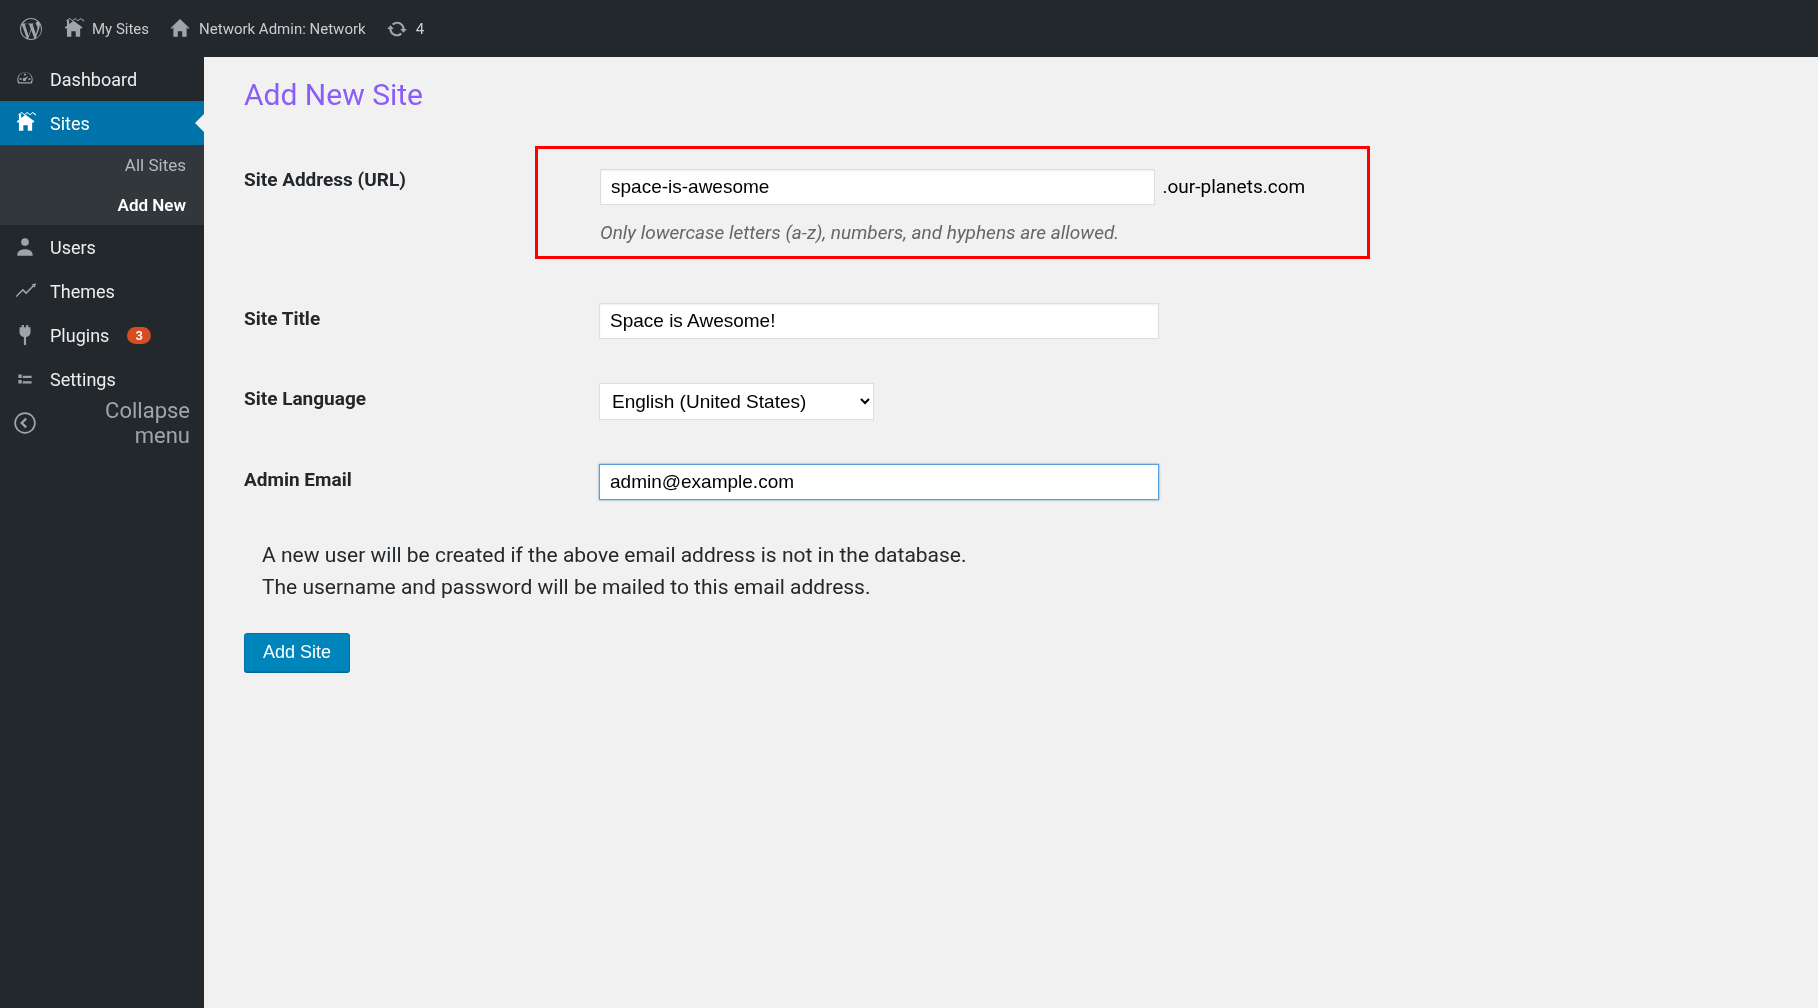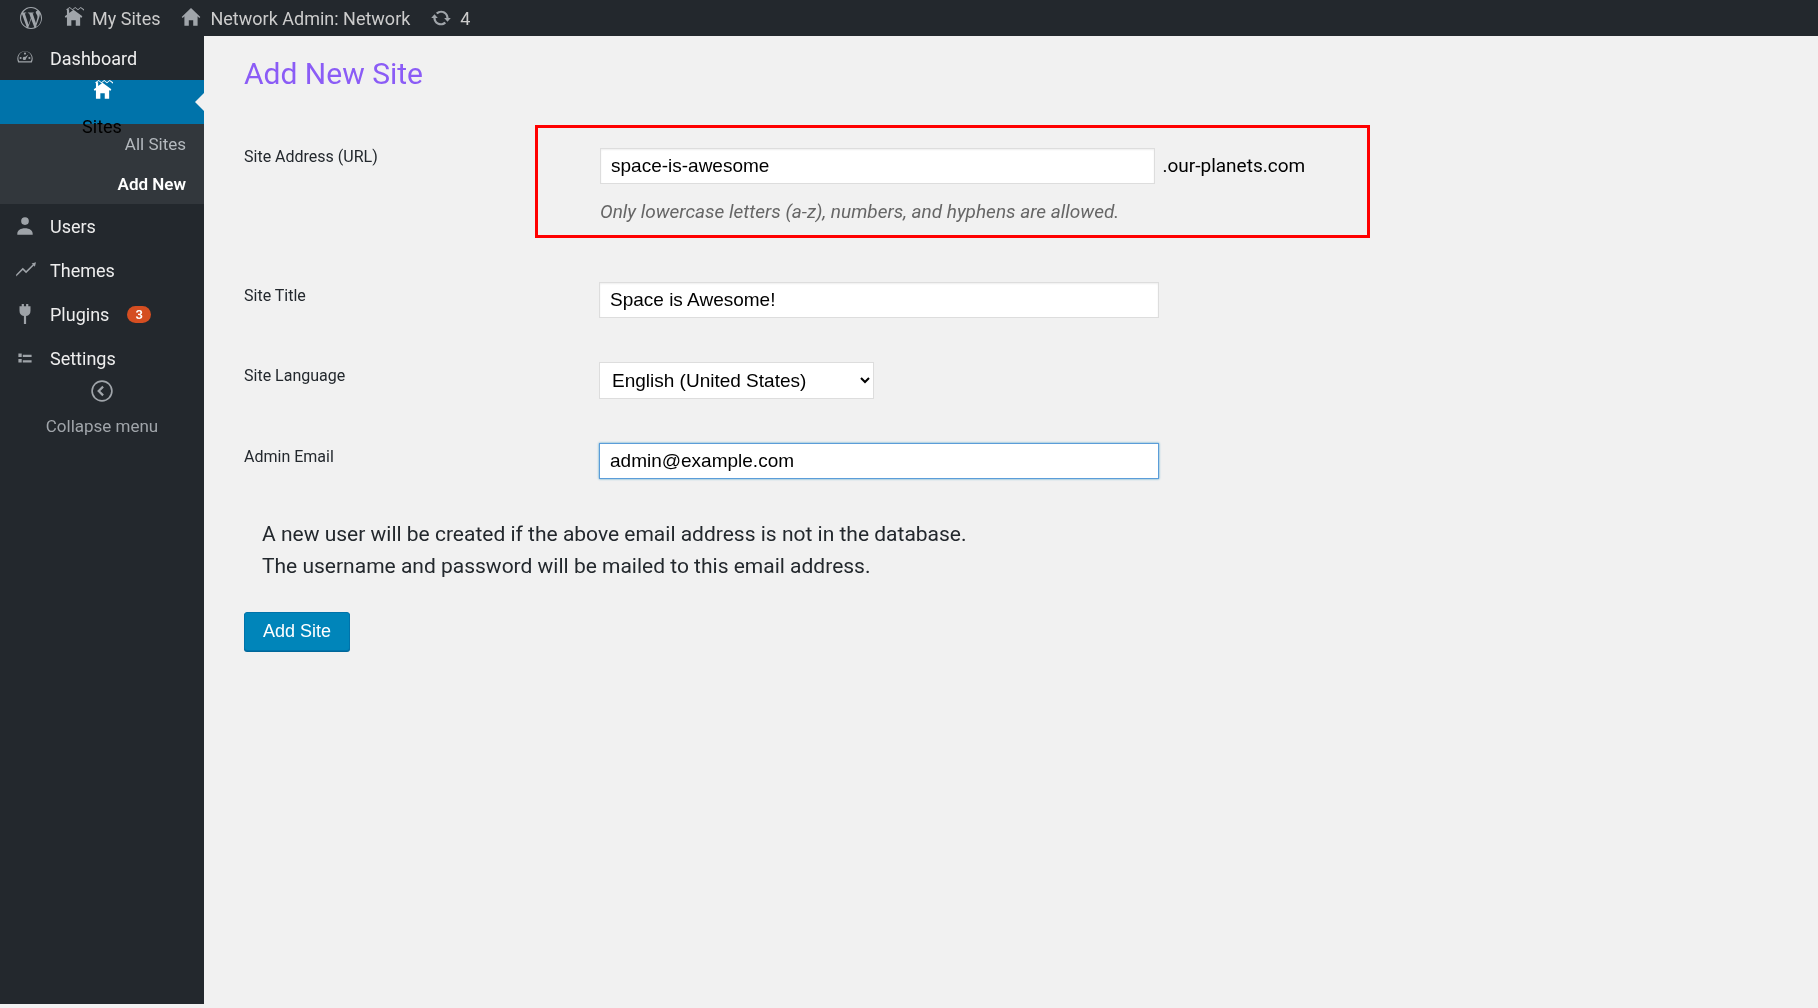--- a/index.html
+++ b/index.html
@@ -1,55 +1,55 @@
 <!DOCTYPE html>
 <html><head>
   <meta charset="utf-8">
   <style>
     * { margin: 0; padding: 0; box-sizing: border-box; }
     body { font-family: -apple-system, BlinkMacSystemFont, "Segoe UI", Roboto, sans-serif; font-size: 14px; color: #23282d; background: #f1f1f1; }
     
     
-    .admin-bar { background: #23282d; color: #ccc; height: 36px; display: flex; align-items: center; padding: 0 10px; font-size: 18px; }
+    .admin-bar { background: #23282d; color: #ccc; height: 57px; display: flex; align-items: center; padding: 0 10px; font-size: 15px; }
     .admin-bar-item { display: flex; align-items: center; padding: 0 10px; gap: 8px; cursor: pointer; }
     .admin-bar svg { width: 22px; height: 22px; fill: #a0a5aa; }
     
     
     .container { display: flex; }
     
     
     .sidebar { width: 204px; background: #23282d; min-height: calc(100vh - 40px); text-align: right; }
     .sidebar-item { display: flex; align-items: center; padding: 0 14px; height: 44px; color: #eee; font-size: 18px; cursor: pointer; gap: 14px; position: relative; }
-    .sidebar-item.active { background: #0073aa; color: #000000; flex-direction: column; }
+    .sidebar-item.active { background: #0073aa; color: #ffffff; }
     .sidebar-item.active::after {
       content: '';
       position: absolute;
       right: -1px;
       top: 50%;
       transform: translateY(-50%);
       width: 0; height: 0;
       border-top: 10px solid transparent;
       border-bottom: 10px solid transparent;
       border-right: 10px solid #f1f1f1;
     }
     .sidebar-item svg { width: 22px; height: 22px; fill: rgba(240,245,250,0.6); flex-shrink: 0; }
     .sidebar-item.active svg { fill: #fff; }
     .sidebar-sub { background: #32373c; }
     .sidebar-subitem { padding: 10px 18px; color: #b4b9be; font-size: 17px; cursor: pointer; }
     .sidebar-subitem.current { color: #fff; font-weight: 600; }
     .badge { background: #d54e21; color: #fff; border-radius: 10px; padding: 1px 8px; font-size: 13px; font-weight: 600; margin-left: 4px; }
-    .sidebar-item.collapse { color: #a0a5aa; font-size: 17px; flex-direction: column; }
+    .sidebar-item.collapse { color: #a0a5aa; font-size: 22px; }
     
     
     .main { flex: 1; padding: 20px 40px; }
     .page-title { font-size: 30px; font-weight: 400; margin-bottom: 30px; color: #8b5cf6; }
     
     
     .form-row { display: flex; align-items: flex-start; padding: 22px 0; }
-    .form-label { width: 355px; font-size: 16px; font-weight: 400; color: #23282d; padding-top: 4px; }
+    .form-label { width: 355px; font-size: 19px; font-weight: 700; color: #23282d; padding-top: 4px; }
     .form-field { flex: 1; }
     .form-field input[type="text"], .form-field input[type="email"] {
       font-size: 19px; padding: 6px 10px; border: 1px solid #ddd; background: #fff; width: 560px;
       box-shadow: inset 0 1px 2px rgba(0,0,0,.07);
     }
     .form-field input[type="email"].focused { border-color: #5b9dd9; box-shadow: 0 0 2px rgba(30,140,190,.8); }
     .form-field select { font-size: 19px; padding: 6px 8px; border: 1px solid #ddd; background: #fff; width: 275px; }
     .domain-suffix { font-size: 19px; color: #000000; margin-left: 4px; }
     .form-description { color: #666; font-style: italic; font-size: 19px; margin-top: 16px; }
     .form-note { font-size: 21px; color: #23282d; line-height: 1.5; padding: 18px 0 0 18px; }

